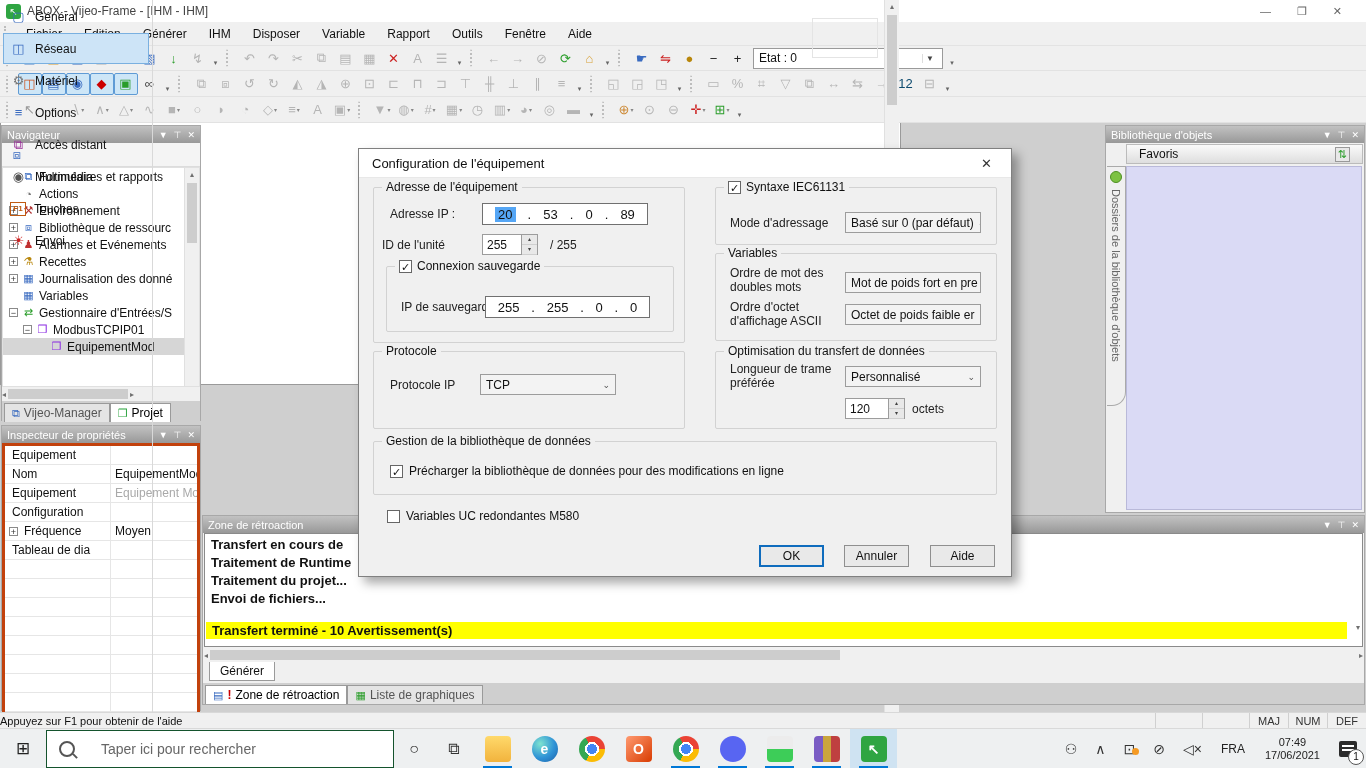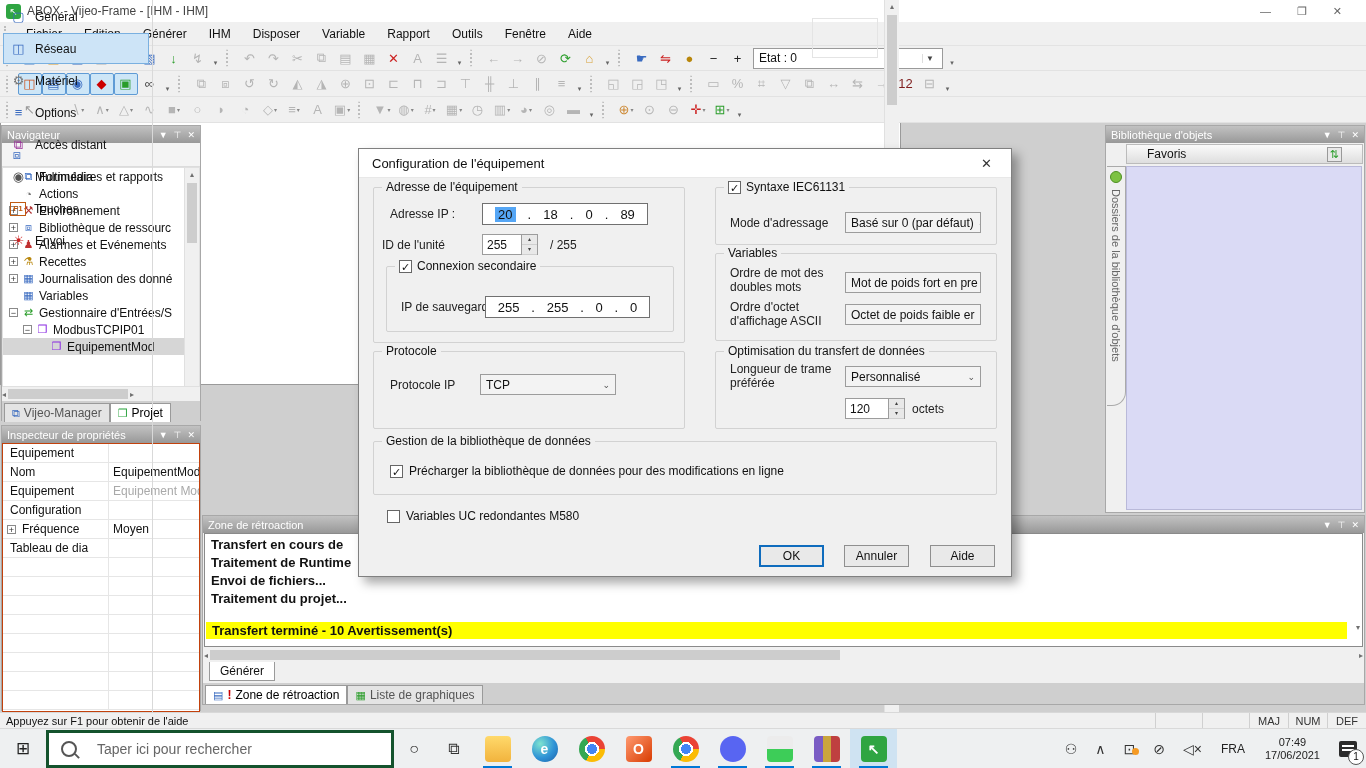--- a/index.html
+++ b/index.html
@@ -42,40 +42,40 @@
   .vsb{position:absolute;right:0;top:0;bottom:0;width:14px;background:#f0f0f0;border-left:1px solid #e0e0e0;font-size:8px;color:#707070;text-align:center}
   .vsb .ar{height:14px;line-height:14px}
   .vsb .th{background:#cdcdcd;margin:1px 2px;height:60px}
   .hsb{height:14px;background:#f0f0f0;display:flex;align-items:center;font-size:8px;color:#707070}
   .hsb .th{background:#cdcdcd;height:10px;flex:1;margin:0 2px}
   .dtabs{height:21px;display:flex;align-items:flex-end;background:#cfcfcf;padding-left:2px}
   .dtab{display:flex;align-items:center;gap:4px;padding:2px 7px;font-size:12px;border:1px solid #9a9a9a;border-bottom:none;background:#e4e4e4;color:#555}
   .dtab.on{background:#fff;color:#000}
   .dtab .di{font-size:11px}
   
-  .pgrid{background:#fff;border:1px solid #c2410c;overflow:hidden}
+  .pgrid{background:#fff;border:3px solid #c2410c;overflow:hidden}
   .prow{display:flex;height:19px;border-bottom:1px solid #e6e6e6;align-items:center;box-sizing:border-box}
   .pk{width:106px;padding-left:4px;border-right:1px solid #e6e6e6;height:100%;display:flex;align-items:center;gap:3px;box-sizing:border-box;white-space:nowrap;overflow:hidden}
   .pv{flex:1;padding-left:4px;overflow:hidden;white-space:nowrap}
   .pv.gray{color:#a9a9a9}
   
   #edittabs{left:202px;top:127px;width:901px;height:20px;display:flex;align-items:flex-end}
   .etab{padding:3px 12px;border:1px solid #9a9a9a;border-bottom:none;background:#ececec;color:#333;display:flex;gap:8px;align-items:center}
   .etab.on{background:#fff;font-weight:bold}
   #editor{left:202px;top:147px;width:901px;height:365px;background:#fff;border:1px solid #9a9a9a;box-sizing:border-box}
   .cat{height:29px;display:flex;align-items:center;gap:8px;margin:1px 3px;padding-left:6px;border:1px solid transparent}
   .cat.sel{background:#cde4f7;border-color:#7ab0e0}
   .cicon{width:17px;text-align:center;font-size:13px;flex:none}
   .cicon.f1{font-size:8px;border:1px solid currentColor;width:14px;height:12px;line-height:12px;font-weight:bold}
   
   .msg{font-weight:bold;font-size:13px;line-height:18px;padding-left:6px;white-space:nowrap}
   .yline{position:absolute;left:1px;right:15px;background:#ffff00;font-weight:bold;font-size:13px;padding:1px 6px;box-sizing:border-box;white-space:nowrap}
   .gentab{position:absolute;display:flex;align-items:center;padding:2px 10px;background:#fff;border:1px solid #9a9a9a;border-top:none}
   
-  #library .fav{height:18px;background:linear-gradient(#fafafa,#dedede);border:1px solid #bbb;display:flex;align-items:center;padding:0 20px;margin:1px}
+  #library .fav{height:18px;background:linear-gradient(#fafafa,#dedede);border:1px solid #bbb;display:flex;align-items:center;padding:0 12px;margin:1px}
   #library .favic{margin-left:auto;font-size:11px;color:#2a9d2a;border:1px solid #999;background:#e8e8e8;padding:0 2px}
   .libcontent{position:absolute;left:20px;right:2px;top:40px;bottom:2px;background:#dadaf5;border:1px solid #b9b9d9}
   .sidetab{position:absolute;left:1px;top:40px;width:19px;height:240px;background:#f0f0f0;border:1px solid #aaa;border-left:none;border-radius:0 0 14px 0;display:flex;flex-direction:column;align-items:center;padding-top:4px;box-sizing:border-box}
   .sidetab .dotg{width:10px;height:10px;border-radius:50%;background:#7dc242;border:1px solid #4e8f22;margin-bottom:6px}
   .vtext{writing-mode:vertical-rl;font-size:11px;color:#666}
   
   #dialog{left:358px;top:148px;width:652px;height:427px;background:#f0f0f0;border:1px solid #808080;box-shadow:6px 6px 10px rgba(0,0,0,.35);z-index:50}
   #dlgtitle{height:28px;background:#fff;display:flex;align-items:center;padding:0 13px;font-size:13px;border-bottom:1px solid #e8e8e8}
   #dlgtitle .x{margin-left:auto;font-size:13px;color:#333;padding:0 6px}
   .grp{position:absolute;border:1px solid #d2d2d2;border-radius:2px;box-sizing:border-box}
@@ -88,28 +88,28 @@
   .spinbox{position:absolute;height:21px;background:#fff;border:1px solid #9c9c9c;display:flex;box-sizing:border-box}
   .spinbox .val{flex:1;display:flex;align-items:center;padding-left:4px;font-size:12px}
   .spincol{width:15px;border-left:1px solid #9c9c9c;display:flex;flex-direction:column}
   .spincol span{flex:1;font-size:6px;line-height:9px;text-align:center;background:#e8e8e8;border-bottom:1px solid #cfcfcf;color:#444}
   .cb{width:13px;height:13px;border:1px solid #666;background:#fff;font-size:11px;line-height:12px;text-align:center;color:#111;flex:none;box-sizing:border-box}
   .cbrow{position:absolute;display:flex;align-items:center;gap:6px}
   .btn{position:absolute;height:22px;background:#e9e9e9;border:1px solid #8f8f8f;display:flex;align-items:center;justify-content:center;font-size:12px;box-sizing:border-box}
   .btn.def{border:2px solid #0f6cbd}
   
   #statusbar{left:0;top:712px;width:1366px;height:16px;background:#f0f0f0;border-top:1px solid #d8d8d8;display:flex;align-items:center;font-size:11px;box-sizing:border-box}
-  #statusbar .help{padding-left:6px}
+  #statusbar .help{}
   #statusbar .cells{margin-left:auto;display:flex;height:100%}
   #statusbar .cell{width:38px;border-left:1px solid #d0d0d0;display:flex;align-items:center;justify-content:center;color:#333}
   #statusbar .cell.empty{width:46px}
   
   #taskbar{left:0;top:728px;width:1366px;height:40px;background:#eef0f1;border-top:1px solid #d9d9d9;display:flex;align-items:center;box-sizing:border-box}
   #startbtn{width:46px;height:40px;display:flex;align-items:center;justify-content:center;font-size:17px;color:#222}
-  #searchbox{width:348px;height:38px;background:#fff;border:3px solid #14532d;display:flex;align-items:center;gap:20px;padding:0 12px;box-sizing:border-box;color:#666;font-size:14px}
+  #searchbox{width:348px;height:38px;background:#fff;border:1px solid #14532d;display:flex;align-items:center;gap:26px;padding:0 12px;box-sizing:border-box;color:#666;font-size:14px}
   .mag{width:12px;height:12px;border:2px solid #555;border-radius:50%;position:relative;flex:none}
   .mag::after{content:"";position:absolute;width:6px;height:2px;background:#555;transform:rotate(45deg);right:-5px;bottom:-2px}
   .tbtn{width:40px;height:40px;display:flex;align-items:center;justify-content:center;font-size:16px;color:#333}
   .app{width:47px;height:40px;display:flex;align-items:center;justify-content:center;position:relative;flex:none}
   .app.run::after{content:"";position:absolute;bottom:0;left:9px;right:9px;height:3px;background:#0078d7}
   .app.active{background:#cfe3f2}
   .appic2{width:26px;height:26px;border-radius:4px;display:flex;align-items:center;justify-content:center;color:#fff;font-weight:bold;font-size:14px}
   .app-explorer .appic2{background:linear-gradient(#ffd96b,#f2b33d)}
   .app-edge .appic2{border-radius:50%;background:radial-gradient(circle at 32% 30%,#7ee3d0,#2f93d6 55%,#1b5fa8)}
   .app-chrome .appic2{border-radius:50%;background:radial-gradient(circle,#4285f4 0 5px,#fff 5px 7px,transparent 7px),conic-gradient(from -30deg,#ea4335 0 33%,#fbbc05 0 66%,#34a853 0 100%)}
@@ -458,21 +458,21 @@
     </span>
     <span class="tbi">
       <span class="g" style="color: rgb(181, 181, 181);">⇆</span>
       <span class="ddc"></span>
     </span>
     <span class="tbi">
       <span class="g" style="color: rgb(181, 181, 181);">→</span>
       <span class="ddc"></span>
     </span>
     <span class="tbi">
-      <span class="g" style="color: #7f1d1d;">12</span>
+      <span class="g" style="color: #0c4a6e;">12</span>
       <span class="ddc"></span>
     </span>
     <span class="tbi">
       <span class="g" style="color: rgb(181, 181, 181);">⊟</span>
       <span class="ddc"></span>
     </span>
     <span class="tbi ovf">
       <span class="g">▾</span>
       <span class="ddc"></span>
     </span>
@@ -909,22 +909,22 @@
       <span>▼</span>
       <span>⊤</span>
       <span>✕</span>
     </span>
   </div>
   <div style="position:relative;height:112px;background:#fff;border:1px solid #8a8a8a;margin:0 1px;overflow:hidden">
     <div style="padding-top:2px">
 
     <div class="msg">Transfert en cours de</div>
         <div class="msg">Traitement de Runtime</div>
+        <div class="msg">Traitement du projet...</div>
         <div class="msg">Envoi de fichiers...</div>
-        <div class="msg">Traitement du projet...</div>
       </div>
     <div class="yline" style="top:88px">Transfert terminé - 10 Avertissement(s)</div>
     <div style="position:absolute;right:2px;bottom:14px;font-size:8px;color:#707070">▾</div>
   </div>
   <div class="hsb" style="margin:1px">
       <span>◂</span>
       <div class="th" style="max-width:630px;margin-right:auto"></div>
       <span>▸</span>
     </div>
   <div class="gentab" style="left:6px;top:146px">Générer</div>
@@ -966,39 +966,39 @@
     <span>Configuration de l'équipement</span>
     <span class="x">✕</span>
   </div>
 
   <div class="grp" style="left:14px;top:38px;width:312px;height:156px">
     <span class="leg">Adresse de l'équipement</span>
     <span class="lbl" style="left:16px;top:19px">Adresse IP :</span>
     <div class="ipf" style="left:108px;top:15px;width:166px;height:22px">
       <span class="selseg">20</span>
         <span>.</span>
-      <span>18</span>
+      <span>53</span>
         <span>.</span>
       <span>0</span>
         <span>.</span>
       <span>89</span>
     </div>
     <span class="lbl" style="left:8px;top:50px">ID de l'unité</span>
     <div class="spinbox" style="left:108px;top:46px;width:56px">
       <span class="val">255</span>
       <span class="spincol">
           <span>▴</span>
           <span>▾</span>
         </span>
     </div>
     <span class="lbl" style="left:176px;top:50px">/ 255</span>
     <div class="grp" style="left:12px;top:78px;width:288px;height:66px">
       <span class="leg">
         <span class="cb">✓</span>
-        <span>Connexion secondaire</span>
+        <span>Connexion sauvegarde</span>
       </span>
       <span class="lbl" style="left:14px;top:33px">IP de sauvegarde</span>
       <div class="ipf" style="left:98px;top:29px;width:165px;height:22px">
         <span>255</span>
           <span>.</span>
         <span>255</span>
           <span>.</span>
         <span>0</span>
           <span>.</span>
         <span>0</span>

